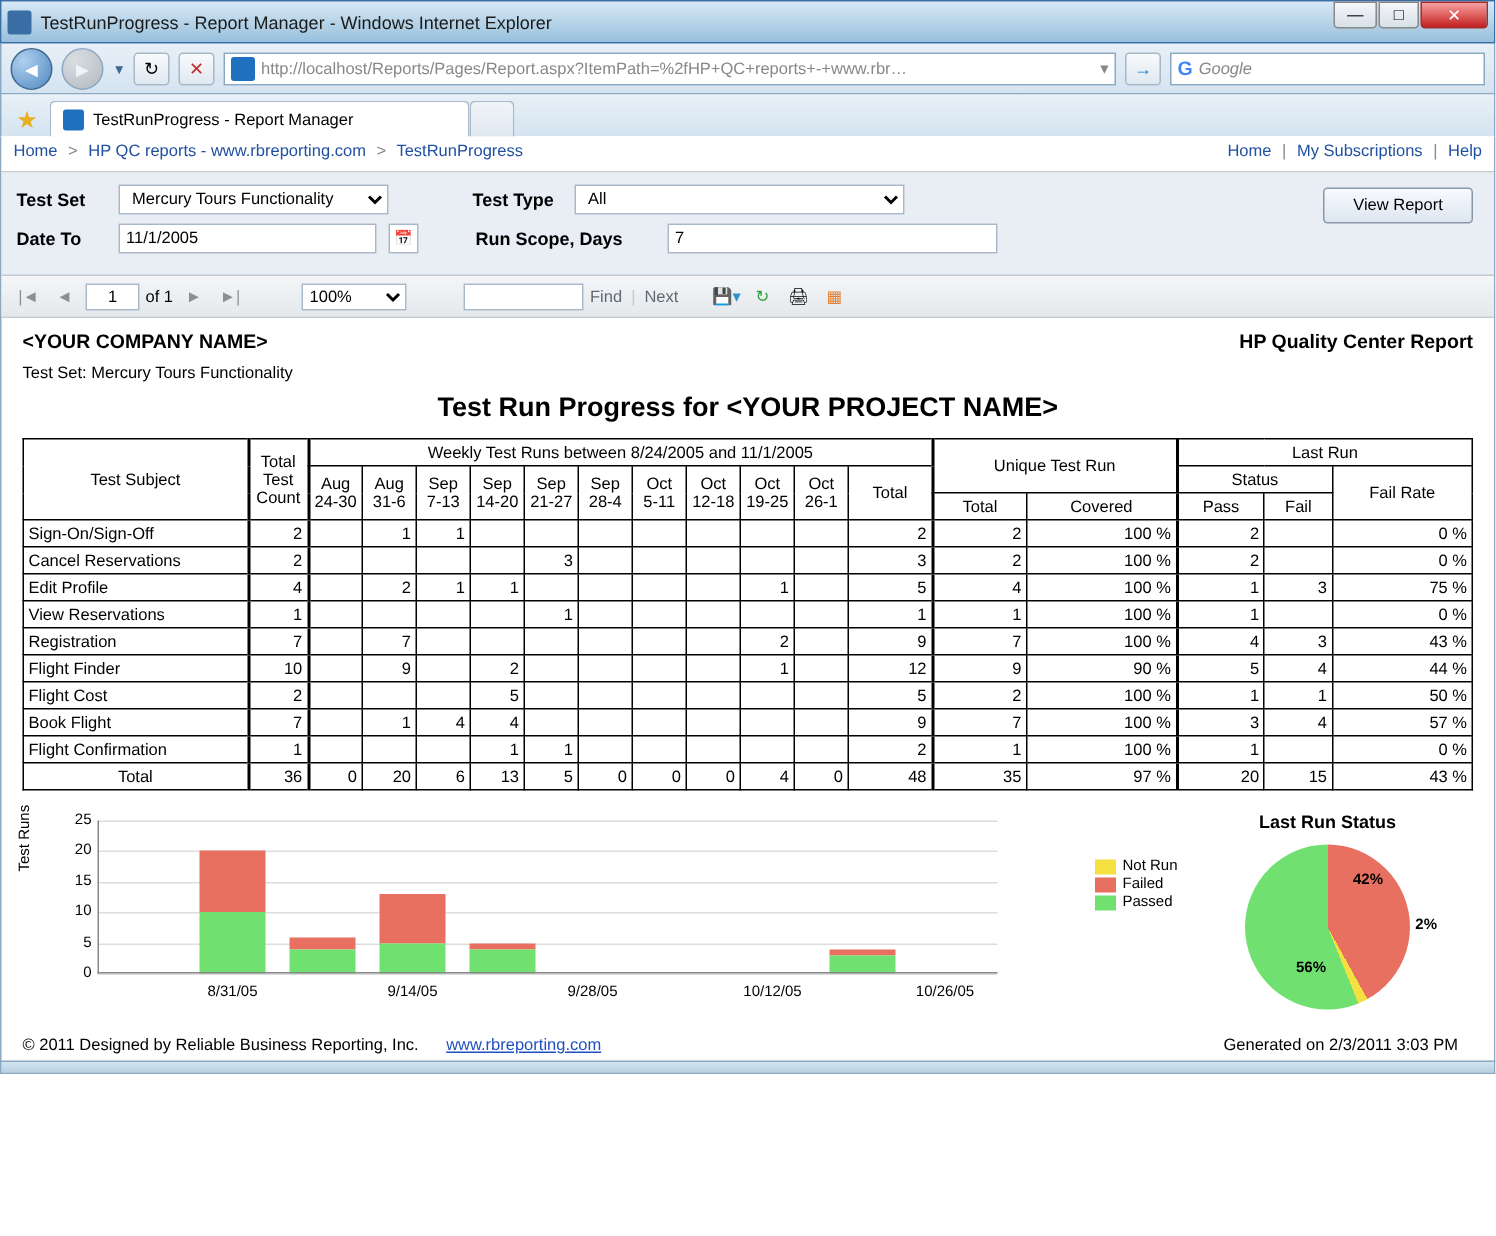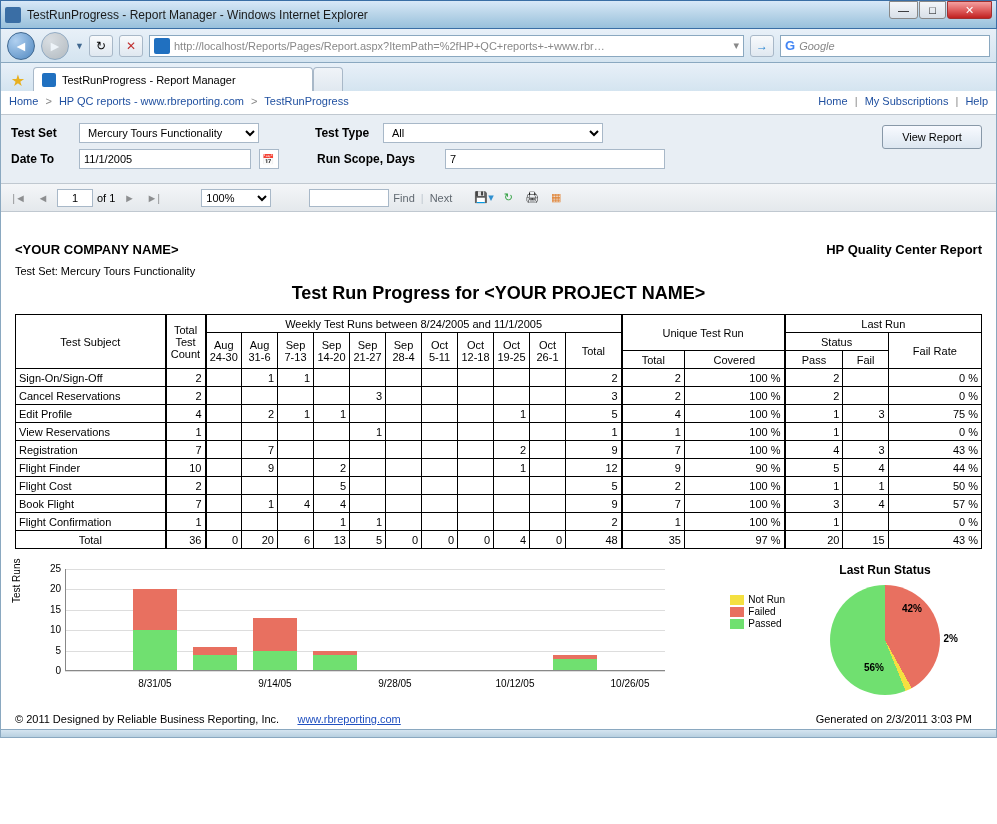--- a/index.html
+++ b/index.html
@@ -50,21 +50,21 @@
 .tbtn { width:20px; height:20px; display:flex; align-items:center; justify-content:center; cursor:pointer; border-radius:2px; }
 .tbtn.dis { opacity:0.4; cursor:default; }
 .pagenum { width:36px; height:18px; border:1px solid #a8b8c8; text-align:center; font-size:11px; }
 .zoom { width:70px; height:18px; border:1px solid #a8b8c8; font-size:11px; background:#fff; }
 .findbox { width:80px; height:18px; border:1px solid #a8b8c8; font-size:11px; }
 .tlink { color:#606870; cursor:pointer; }
 .tsep { color:#c0c8d0; margin:0 2px; }
 
 
 .report { padding:8px 14px 6px 14px; }
-.rpt-header { display:flex; justify-content:space-between; font-size:13px; font-weight:bold; font-family:Arial,sans-serif;margin-top:22px; }
+.rpt-header { display:flex; justify-content:space-between; font-size:13px; font-weight:bold; font-family:Arial,sans-serif; }
 .rpt-sub { font-size:11px; margin:8px 0 6px 0; font-family:Arial,sans-serif; }
 .rpt-title { text-align:center; font-size:18px; font-weight:bold; margin:6px 0 10px 0; font-family:Arial,sans-serif; }
 
 table.data { border-collapse:collapse; width:100%; font-size:11px; font-family:Arial,sans-serif; }
 table.data th, table.data td { border:1px solid #000; padding:1px 3px; text-align:right; height:18px; }
 table.data th { font-weight:normal; text-align:center; }
 table.data td.l { text-align:left; }
 table.data tr.total td { font-weight:normal; text-align:right; }
 table.data tr.total td.l { text-align:center; }
 .thick-r { border-right-width:2px !important; }

